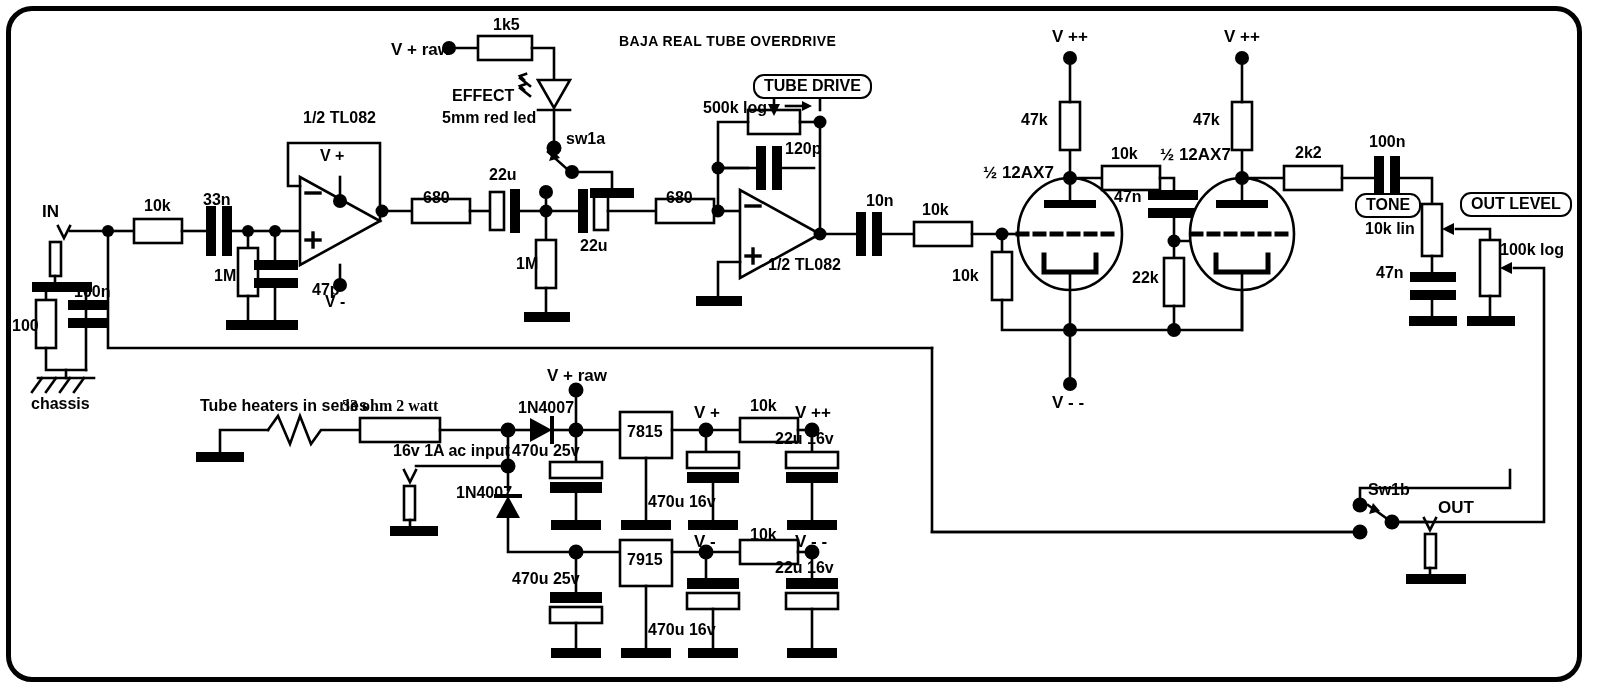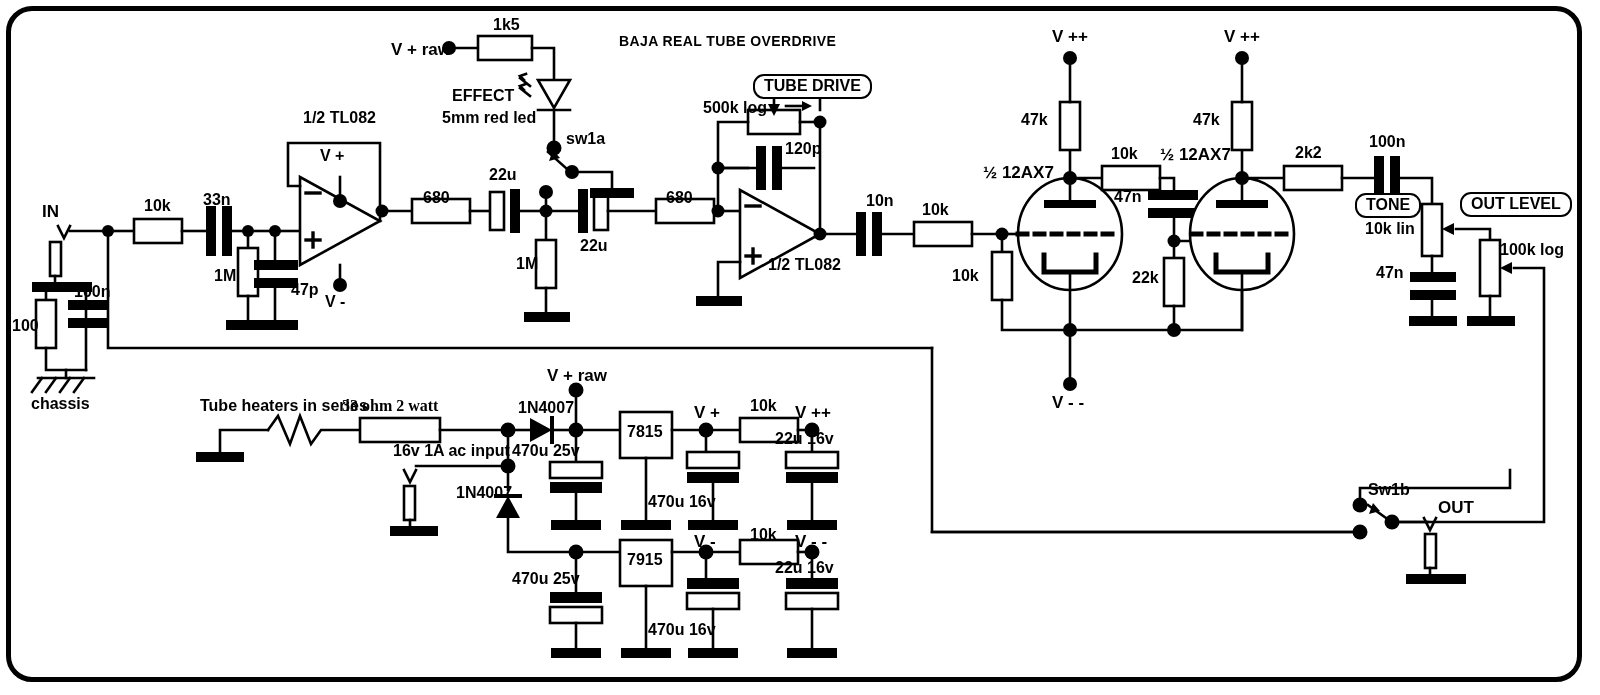--- a/index.html
+++ b/index.html
@@ -377,21 +377,21 @@
 
   <div class="lbl title" style="left:619px;top:34px;">BAJA REAL TUBE OVERDRIVE</div>
 
   <div class="lbl s17" style="left:42px;top:203px;">IN</div>
   <div class="lbl s16" style="left:31px;top:396px;">chassis</div>
   <div class="lbl s16" style="left:12px;top:318px;">100</div>
   <div class="lbl s16" style="left:74px;top:284px;">100n</div>
   <div class="lbl s16" style="left:144px;top:198px;">10k</div>
   <div class="lbl s16" style="left:203px;top:192px;">33n</div>
   <div class="lbl s16" style="left:214px;top:268px;">1M</div>
-  <div class="lbl s16" style="left:291px;top:282px;text-align:center;">47p</div>
+  <div class="lbl s16" style="left:312px;top:282px;text-align:center;">47p</div>
 
   <div class="lbl s16" style="left:303px;top:110px;">1/2 TL082</div>
   <div class="lbl s16" style="left:320px;top:148px;">V +</div>
   <div class="lbl s16" style="left:325px;top:294px;">V -</div>
 
   <div class="lbl s16" style="left:423px;top:190px;">680</div>
   <div class="lbl s16" style="left:489px;top:167px;">22u</div>
   <div class="lbl s16" style="left:580px;top:238px;">22u</div>
   <div class="lbl s16" style="left:516px;top:256px;">1M</div>
   <div class="lbl s16" style="left:666px;top:190px;">680</div>

